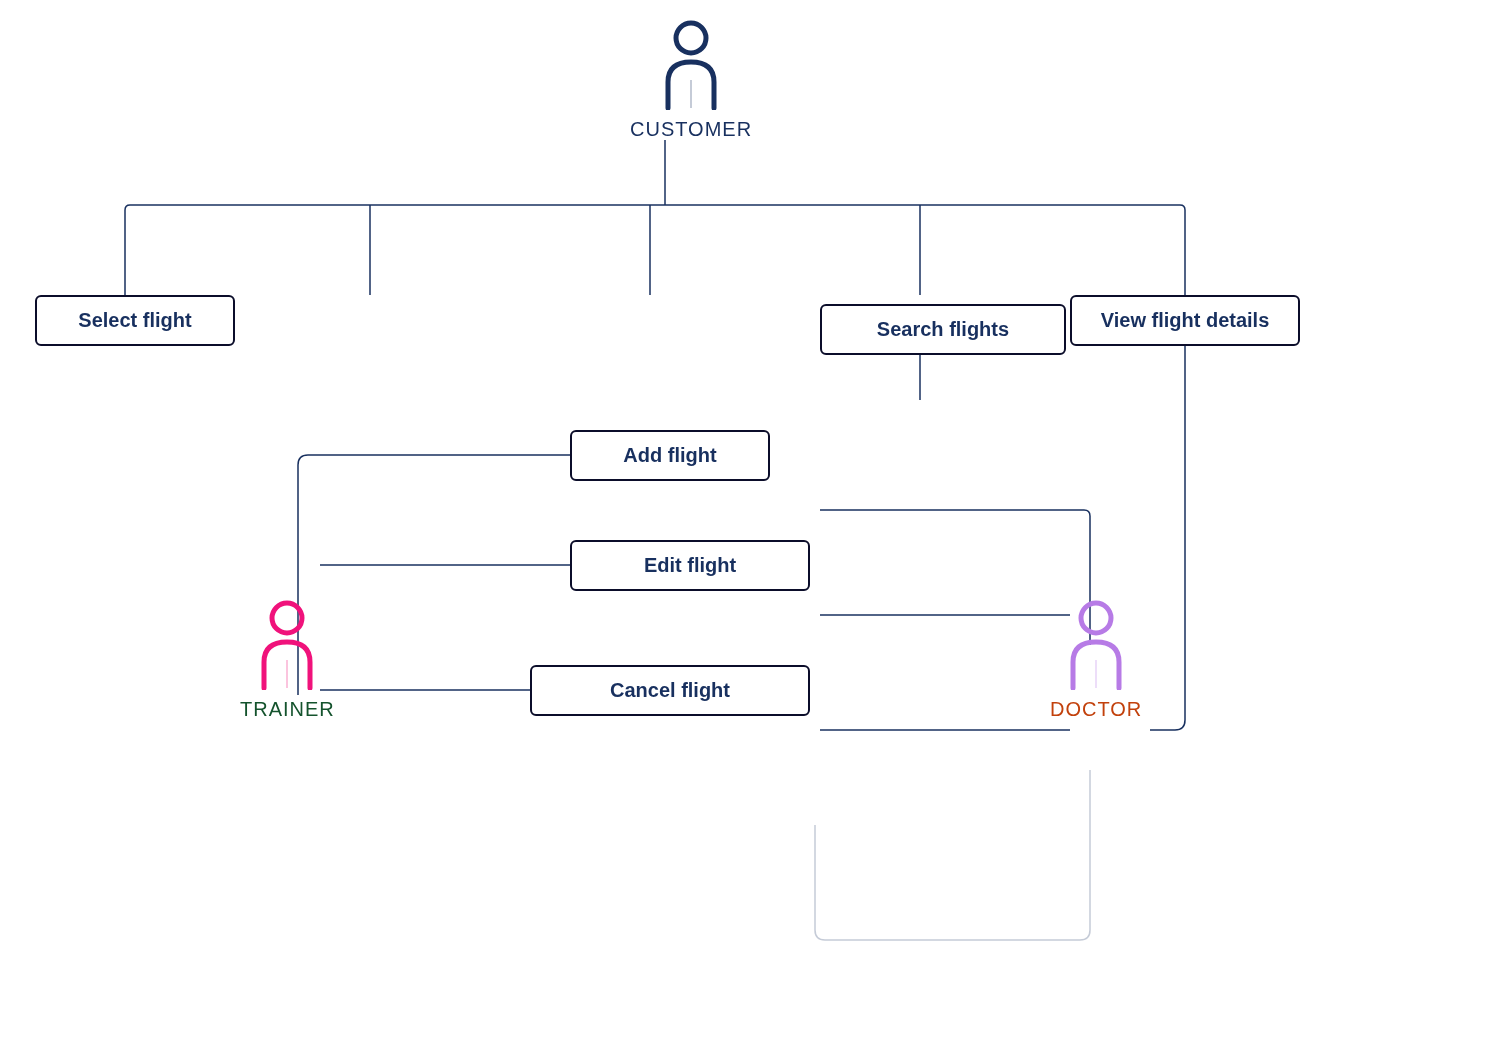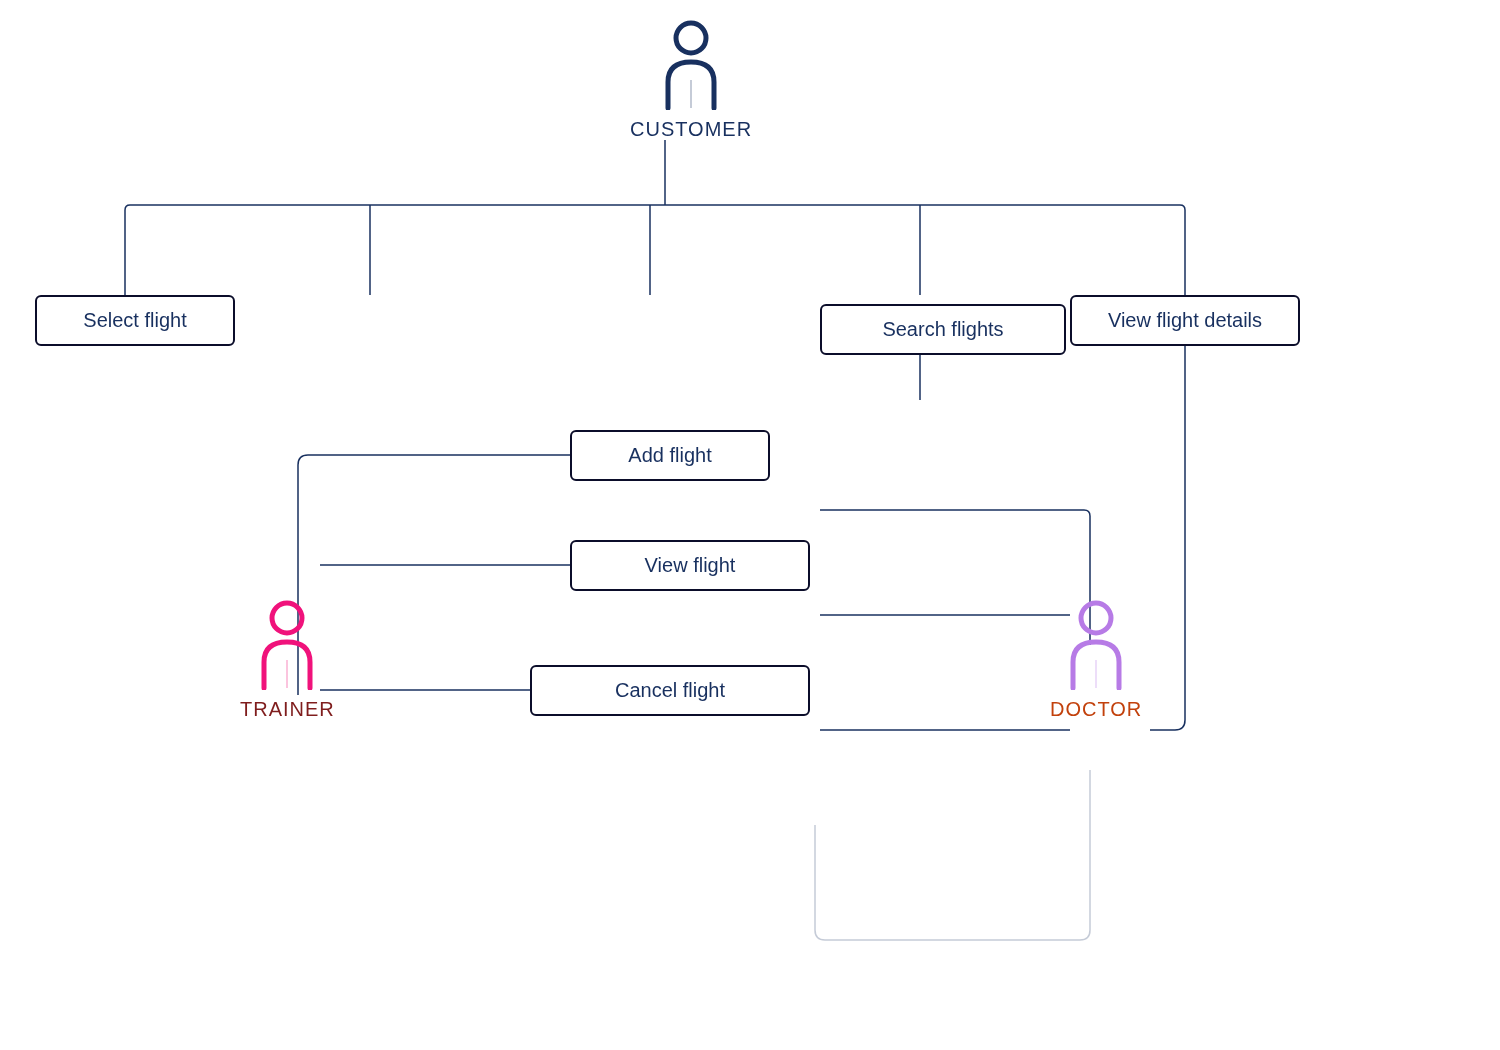--- a/index.html
+++ b/index.html
@@ -32,21 +32,21 @@
       font-size: 20px;
       letter-spacing: 1px;
     }
     .usecase {
       position: absolute;
       border: 2px solid #0b0d2a;
       border-radius: 6px;
       background: #fff;
       padding: 12px 24px;
       font-size: 20px;
-      font-weight: 400;
+      font-weight: 700;
       color: #18305f;
       text-align: center;
       min-width: 180px;
     }
     svg.connectors {
       position: absolute;
       top: 0; left: 0;
       width: 1500px;
       height: 1050px;
       pointer-events: none;
@@ -96,30 +96,30 @@
       <path d="M 35 60 L 35 88" stroke="#18305f" stroke-width="2" fill="none" opacity="0.25"></path>
     </svg>
     <div class="actor-label" style="color:#18305f">CUSTOMER</div>
   </div>
 
   <div class="usecase" style="left:35px; top:295px; width:200px;">Select flight</div>
   <div class="usecase" style="left:820px; top:295px; width:246px;margin-top:9px;">Search flights</div>
   <div class="usecase" style="left:1070px; top:295px; width:230px;">View flight details</div>
 
   <div class="usecase" style="left:570px; top:430px; width:200px;">Add flight</div>
-  <div class="usecase" style="left:570px; top:540px; width:240px;">View flight</div>
+  <div class="usecase" style="left:570px; top:540px; width:240px;">Edit flight</div>
   <div class="usecase" style="left:530px; top:665px; width:280px;">Cancel flight</div>
 
   <div class="actor" style="left:240px; top:600px;">
     <svg class="actor-icon" viewBox="0 0 70 90">
       <circle cx="35" cy="18" r="15" stroke="#f0127b" stroke-width="5" fill="none"></circle>
       <path d="M 12 88 L 12 62 Q 12 42 35 42 Q 58 42 58 62 L 58 88" stroke="#f0127b" stroke-width="5" fill="none" stroke-linecap="round"></path>
       <path d="M 35 60 L 35 88" stroke="#f0127b" stroke-width="2" fill="none" opacity="0.25"></path>
     </svg>
-    <div class="actor-label" style="color:#7f1d1d">TRAINER</div>
+    <div class="actor-label" style="color:#14532d">TRAINER</div>
   </div>
 
   <div class="actor" style="left:1050px; top:600px;">
     <svg class="actor-icon" viewBox="0 0 70 90">
       <circle cx="35" cy="18" r="15" stroke="#b77be6" stroke-width="5" fill="none"></circle>
       <path d="M 12 88 L 12 62 Q 12 42 35 42 Q 58 42 58 62 L 58 88" stroke="#b77be6" stroke-width="5" fill="none" stroke-linecap="round"></path>
       <path d="M 35 60 L 35 88" stroke="#b77be6" stroke-width="2" fill="none" opacity="0.25"></path>
     </svg>
     <div class="actor-label" style="color:#c2410c">DOCTOR</div>
   </div>

